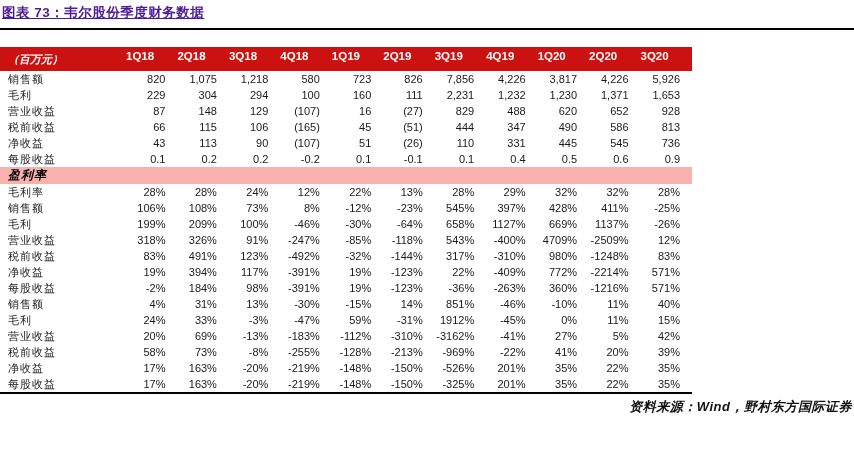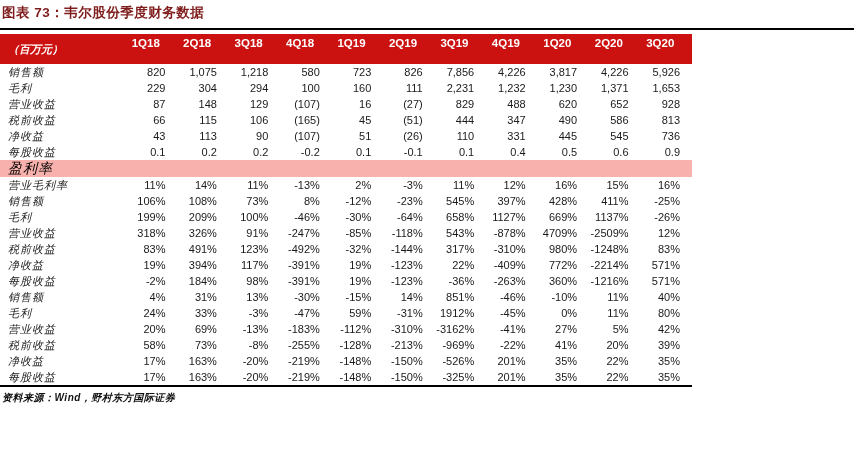--- a/index.html
+++ b/index.html
@@ -12,81 +12,82 @@
     height: 475px;
     box-sizing: border-box;
     padding: 2px 0 0 0;
     font-family: "Liberation Sans", sans-serif;
     color: #1a1a1a;
     overflow: hidden;
   }
   .figure-title {
     font-size: 13.5px;
     font-weight: bold;
-    color: #7f1d1d;
+    color: #4c1d95;
     padding: 2px 2px 6px 2px;
     border-bottom: 2px solid #000;
     letter-spacing: 0.5px;
+    text-decoration: underline;
   }
   table.fin-table {
     width: 692px;
     border-collapse: collapse;
     table-layout: fixed;
-    margin-top: 4px;
+    margin-top: 17px;
     border-bottom: 2px solid #000;
   }
   col.c-label { width: 126px; }
   thead th {
     background: var(--header-bg, #cc1111);
     color: var(--header-fg, #ffffff);
     font-size: 11.5px;
     font-weight: bold;
-    text-align: center;
-    padding: 2px 12px 14px 0;
+    text-align: left;
+    padding: 2px 12px 8px 0;
     line-height: 14px;
     white-space: nowrap;
   }
   thead th.corner {
     text-align: left;
     font-style: italic;
     font-size: 11px;
     padding: 2px 0 2px 8px;
   }
   td {
     font-size: 11px;
     line-height: 12px;
     padding: 2px 12px 2px 0;
     text-align: right;
     white-space: nowrap;
     color: #1a1a1a;
   }
   td.label {
     text-align: left;
     padding: 2px 0 2px 8px;
-    font-style: italic;
     letter-spacing: 1px;
   }
   tr.band td {
     background: var(--band-bg, #f8b1ad);
     color: #000;
-    font-weight: normal;
+    font-weight: bold;
     font-style: italic;
-    font-size: 14px;
+    font-size: 12px;
     line-height: 13px;
     text-align: left;
     padding: 2px 12px 2px 8px;
     letter-spacing: 1px;
   }
   .source-note {
     padding: 4px 2px 0 2px;
-    font-size: 10px;
+    font-size: 13px;
     font-weight: bold;
     font-style: italic;
     color: #111;
     letter-spacing: 0.5px;
+    text-align: right;
   }
 </style>
 </head>
 <body>
 
 <div class="figure-title">图表 73：韦尔股份季度财务数据</div>
 
 <table class="fin-table">
   <colgroup>
     <col class="c-label">
@@ -189,32 +190,32 @@
         <td class="num">0.1</td>
         <td class="num">0.4</td>
         <td class="num">0.5</td>
         <td class="num">0.6</td>
         <td class="num">0.9</td>
       </tr>
       <tr class="band">
         <td colspan="12">盈利率</td>
       </tr>
       <tr>
-        <td class="label">营业毛利率</td>
-        <td class="num">11%</td>
-        <td class="num">14%</td>
-        <td class="num">11%</td>
-        <td class="num">-13%</td>
-        <td class="num">2%</td>
-        <td class="num">-3%</td>
-        <td class="num">11%</td>
+        <td class="label">毛利率</td>
+        <td class="num">28%</td>
+        <td class="num">28%</td>
+        <td class="num">24%</td>
         <td class="num">12%</td>
-        <td class="num">16%</td>
-        <td class="num">15%</td>
-        <td class="num">16%</td>
+        <td class="num">22%</td>
+        <td class="num">13%</td>
+        <td class="num">28%</td>
+        <td class="num">29%</td>
+        <td class="num">32%</td>
+        <td class="num">32%</td>
+        <td class="num">28%</td>
       </tr>
       <tr>
         <td class="label">销售额</td>
         <td class="num">106%</td>
         <td class="num">108%</td>
         <td class="num">73%</td>
         <td class="num">8%</td>
         <td class="num">-12%</td>
         <td class="num">-23%</td>
         <td class="num">545%</td>
@@ -239,21 +240,21 @@
       </tr>
       <tr>
         <td class="label">营业收益</td>
         <td class="num">318%</td>
         <td class="num">326%</td>
         <td class="num">91%</td>
         <td class="num">-247%</td>
         <td class="num">-85%</td>
         <td class="num">-118%</td>
         <td class="num">543%</td>
-        <td class="num">-878%</td>
+        <td class="num">-400%</td>
         <td class="num">4709%</td>
         <td class="num">-2509%</td>
         <td class="num">12%</td>
       </tr>
       <tr>
         <td class="label">税前收益</td>
         <td class="num">83%</td>
         <td class="num">491%</td>
         <td class="num">123%</td>
         <td class="num">-492%</td>
@@ -312,21 +313,21 @@
         <td class="num">24%</td>
         <td class="num">33%</td>
         <td class="num">-3%</td>
         <td class="num">-47%</td>
         <td class="num">59%</td>
         <td class="num">-31%</td>
         <td class="num">1912%</td>
         <td class="num">-45%</td>
         <td class="num">0%</td>
         <td class="num">11%</td>
-        <td class="num">80%</td>
+        <td class="num">15%</td>
       </tr>
       <tr>
         <td class="label">营业收益</td>
         <td class="num">20%</td>
         <td class="num">69%</td>
         <td class="num">-13%</td>
         <td class="num">-183%</td>
         <td class="num">-112%</td>
         <td class="num">-310%</td>
         <td class="num">-3162%</td>

